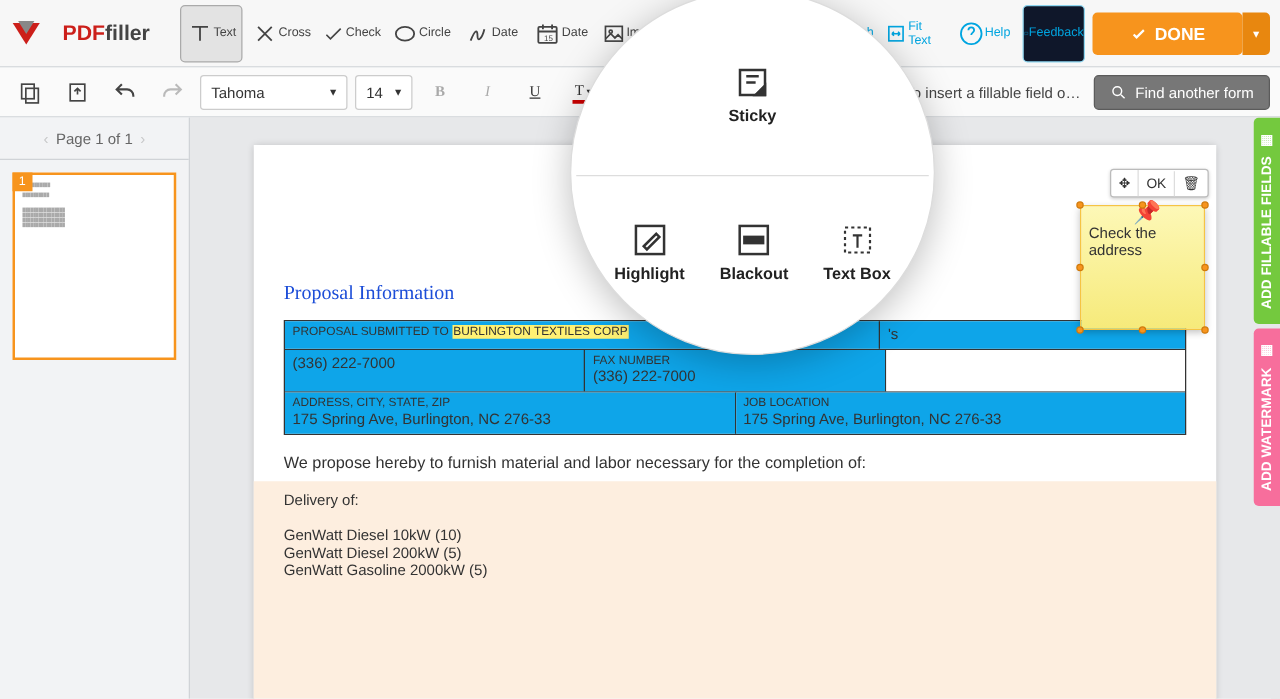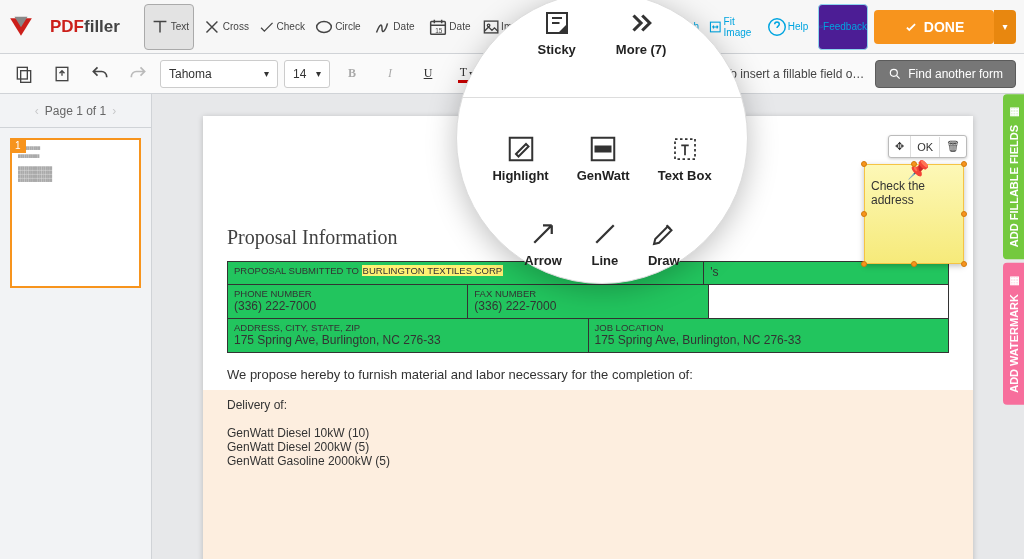--- a/index.html
+++ b/index.html
@@ -27,21 +27,21 @@
     .logo svg { width: 26px; height: 26px; }
     .logo .pdf { color: #cc1f1a; }
     .tool-btn {
       display: flex; flex-direction: row; align-items: center; justify-content: center;
       width: 50px; height: 46px; border: 1px solid transparent; border-radius: 4px;
       font-size: 10px; cursor: pointer; color: #444;
     }
     .tool-btn.active { background: #e3e3e3; border-color: #aaa; }
     .tool-btn svg { width: 22px; height: 22px; }
     .tool-btn.sp { color: #00a5e0; }
-    .tool-btn.feedback { background: #4c1d95; border: 1px solid #8dd5ef; }
+    .tool-btn.feedback { background: #0f172a; border: 1px solid #8dd5ef; }
     .spacer { flex: 1; }
     .done-btn {
       background: #f7941d; color: #fff; font-weight: bold; font-size: 14px;
       padding: 9px 20px; border: none; border-radius: 4px; display: flex; align-items: center; gap: 6px;
       width: 120px; justify-content: center;
     }
     .done-drop { background: #e8870f; width: 22px; display: flex; align-items: center; justify-content: center; color:#fff; border-radius: 0 4px 4px 0;}
     .done-wrap{display:flex;border-radius:17px;}
 
     
@@ -80,25 +80,25 @@
     }
     .thumb .badge {
       position: absolute; top: -2px; left: -2px; background: #f7941d; color: #fff;
       font-size: 10px; padding: 2px 5px;
     }
     .page-area { flex: 1; background: #e7e8ea; position: relative; overflow: hidden; padding: 22px 28px; }
     .page {
       background: #fff; width: 770px; min-height: 470px; box-shadow: 0 1px 6px rgba(0,0,0,0.2);
       padding: 0 0 10px 0; margin: 0 auto;
     }
-    .page h2 { font-family: "Times New Roman", serif; font-size: 20px; font-weight: normal; color: #404040; margin: 0 0 12px 24px; padding-top: 110px; }
+    .page h2 { font-family: "Times New Roman", serif; font-size: 16px; font-weight: normal; color: #1d4ed8; margin: 0 0 12px 24px; padding-top: 110px; }
     .form-grid { border: 1px solid #333; margin: 0 24px; }
     .row { display: flex; border-bottom: 1px solid #333; }
     .row:last-child { border-bottom: none; }
-    .cell { padding: 3px 6px 5px 6px; border-right: 1px solid #333; flex: 1; background: #22c55e; }
+    .cell { padding: 3px 6px 5px 6px; border-right: 1px solid #333; flex: 1; background: #0ea5e9; }
     .cell:last-child { border-right: none; }
     .cell .lbl { font-size: 9.5px; text-transform: uppercase; color: #333; }
     .cell .val { font-size: 12px; }
     .hl { background: #fff173; padding: 0 1px; }
     .narrative { font-size: 13px; color: #333; margin: 14px 24px 8px 24px; }
     .delivery { background: #fdeedf; margin: 0 0 0 0; padding: 8px 24px 150px 24px; font-size: 12px; }
     .side-tabs { position: absolute; right: 0; top: 94px; display: flex; flex-direction: column; gap: 4px; }
     .side-tab {
       writing-mode: vertical-rl; transform: rotate(180deg);
       background: #74c93e; color: #fff; font-size: 11px; font-weight: bold;
@@ -206,21 +206,21 @@
         <circle cx="10" cy="10" r="6"></circle>
         <path d="M15 15l5 5"></path>
       </svg>
     <span>Search</span>
   </div>
   <div class="tool-btn sp">
     <svg class="iclrb" viewBox="0 0 24 24">
         <rect x="5" y="5" width="14" height="14"></rect>
         <path d="M8 12h8M8 12l2-2M8 12l2 2M16 12l-2-2M16 12l-2 2"></path>
       </svg>
-    <span>Fit Image</span>
+    <span>Fit Text</span>
   </div>
   <div class="tool-btn sp">
     <svg class="iclrb" viewBox="0 0 24 24">
         <circle cx="12" cy="12" r="9"></circle>
         <path d="M9.5 9a2.5 2.5 0 115 0c0 2-2.5 2-2.5 4M12 17h.01"></path>
       </svg>
     <span>Help</span>
   </div>
   <div class="tool-btn sp feedback">
     <svg class="iclrb" viewBox="0 0 24 24">
@@ -319,21 +319,20 @@
         <div class="row">
           <div class="cell" style="flex:2">
             <div class="lbl"><span>PROPOSAL SUBMITTED TO</span> <span class="hl">Burlington Textiles Corp</span></div>
           </div>
           <div class="cell" style="flex:1">
             <div class="val"><span>'s</span></div>
           </div>
         </div>
         <div class="row">
           <div class="cell">
-            <div class="lbl">PHONE NUMBER</div>
             <div class="val">(336) 222-7000</div>
           </div>
           <div class="cell">
             <div class="lbl">FAX NUMBER</div>
             <div class="val">(336) 222-7000</div>
           </div>
           <div class="cell" style="background:#fff"></div>
         </div>
         <div class="row">
           <div class="cell">
@@ -388,66 +387,39 @@
   <div class="moretools-inner">
     <div class="mt-top">
       <div class="mt-item">
         <svg viewBox="0 0 24 24" fill="none" stroke="#333" stroke-width="1.6">
             <rect x="4" y="4" width="16" height="16"></rect>
             <path d="M14 20l6-6v6z" fill="#333"></path>
             <path d="M8 8h8M8 12h6"></path>
           </svg>
         <span>Sticky</span>
       </div>
-      <div class="mt-item">
-        <svg viewBox="0 0 24 24" fill="none" stroke="#333" stroke-width="2.5">
-            <path d="M6 6l6 6-6 6M13 6l6 6-6 6"></path>
-          </svg>
-        <span>More (7)</span>
-      </div>
     </div>
     <div style="height:1px;background:#ddd;margin:0 -30px"></div>
     <div class="mt-row">
       <div class="mt-item">
         <svg viewBox="0 0 24 24" fill="none" stroke="#333" stroke-width="1.6">
             <rect x="3" y="3" width="18" height="18"></rect>
             <path d="M8 16l8-8 2 2-8 8z"></path>
           </svg>
         <span>Highlight</span>
       </div>
       <div class="mt-item">
         <svg viewBox="0 0 24 24" fill="none" stroke="#333" stroke-width="1.6">
             <rect x="3" y="3" width="18" height="18"></rect>
             <rect x="6" y="10" width="12" height="4" fill="#333"></rect>
           </svg>
-        <span>GenWatt</span>
+        <span>Blackout</span>
       </div>
       <div class="mt-item">
         <svg viewBox="0 0 24 24" fill="none" stroke="#333" stroke-width="1.4">
             <rect x="4" y="4" width="16" height="16" stroke-dasharray="2 2"></rect>
             <path d="M9 9h6M12 9v8"></path>
           </svg>
         <span>Text Box</span>
       </div>
     </div>
-    <div class="mt-row">
-      <div class="mt-item">
-        <svg viewBox="0 0 24 24" fill="none" stroke="#333" stroke-width="1.8">
-            <path d="M5 19L19 5M19 5h-7M19 5v7"></path>
-          </svg>
-        <span>Arrow</span>
-      </div>
-      <div class="mt-item">
-        <svg viewBox="0 0 24 24" fill="none" stroke="#333" stroke-width="1.8">
-            <path d="M5 19L19 5"></path>
-          </svg>
-        <span>Line</span>
-      </div>
-      <div class="mt-item">
-        <svg viewBox="0 0 24 24" fill="none" stroke="#333" stroke-width="1.6">
-            <path d="M4 20l4-1 10-10-3-3L5 16z"></path>
-            <path d="M14 5l3 3"></path>
-          </svg>
-        <span>Draw</span>
-      </div>
-    </div>
   </div>
 </div>
 
 </body></html>

